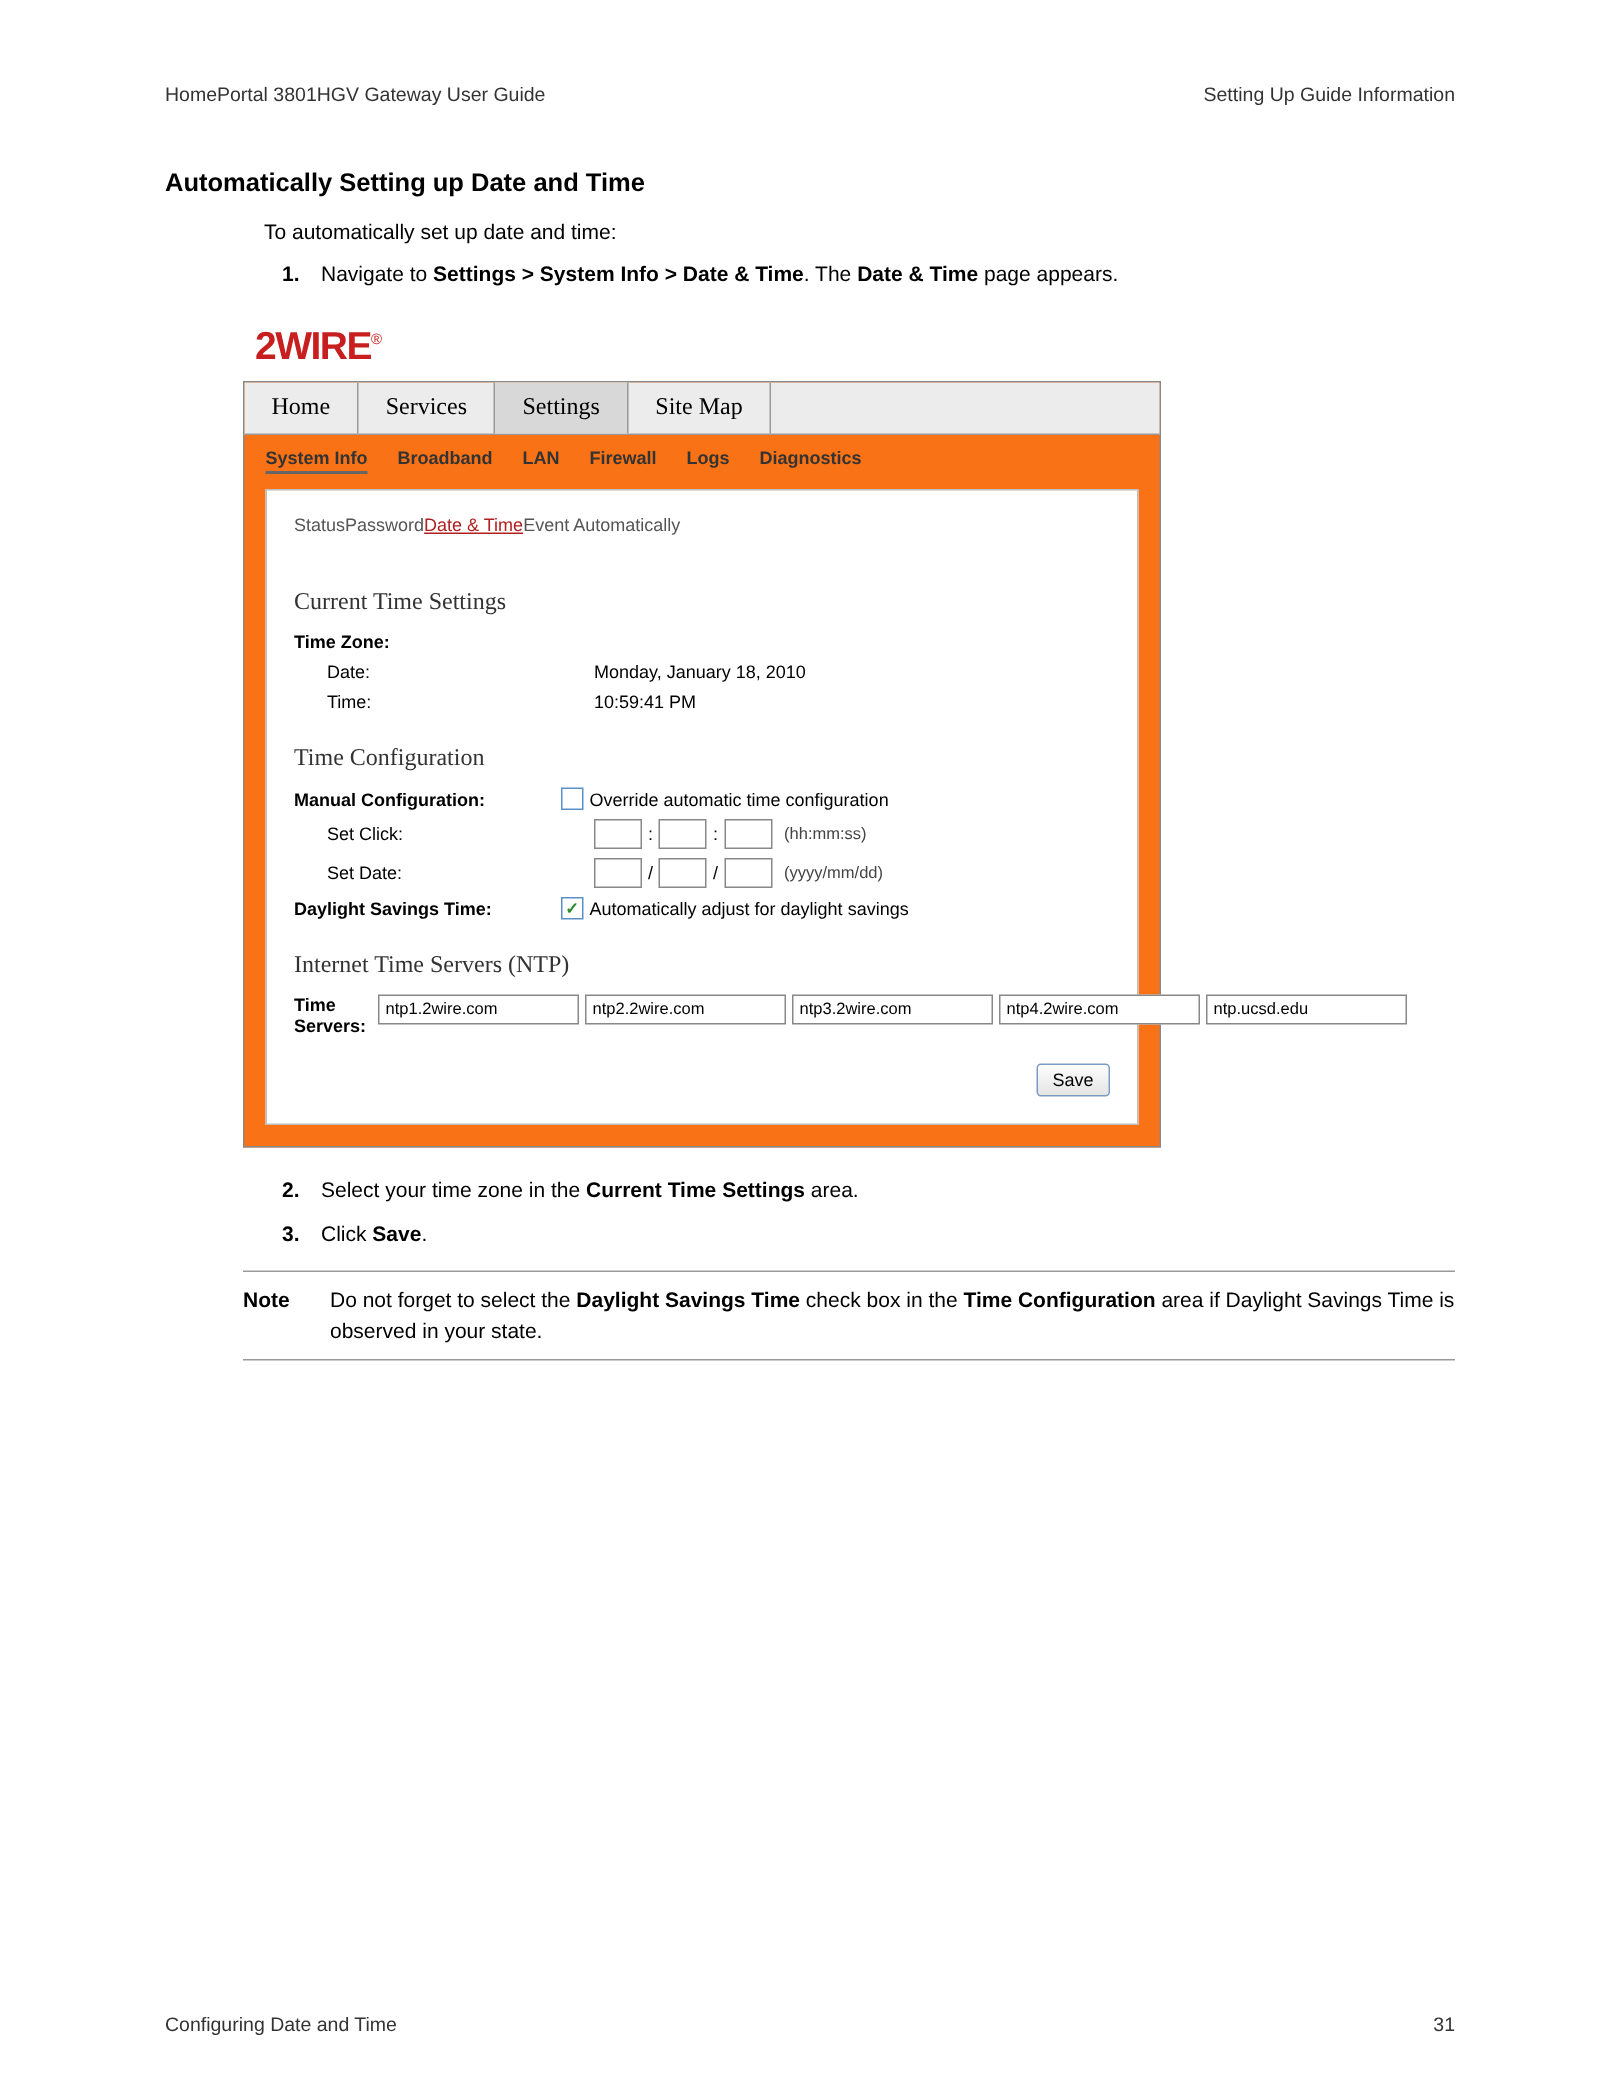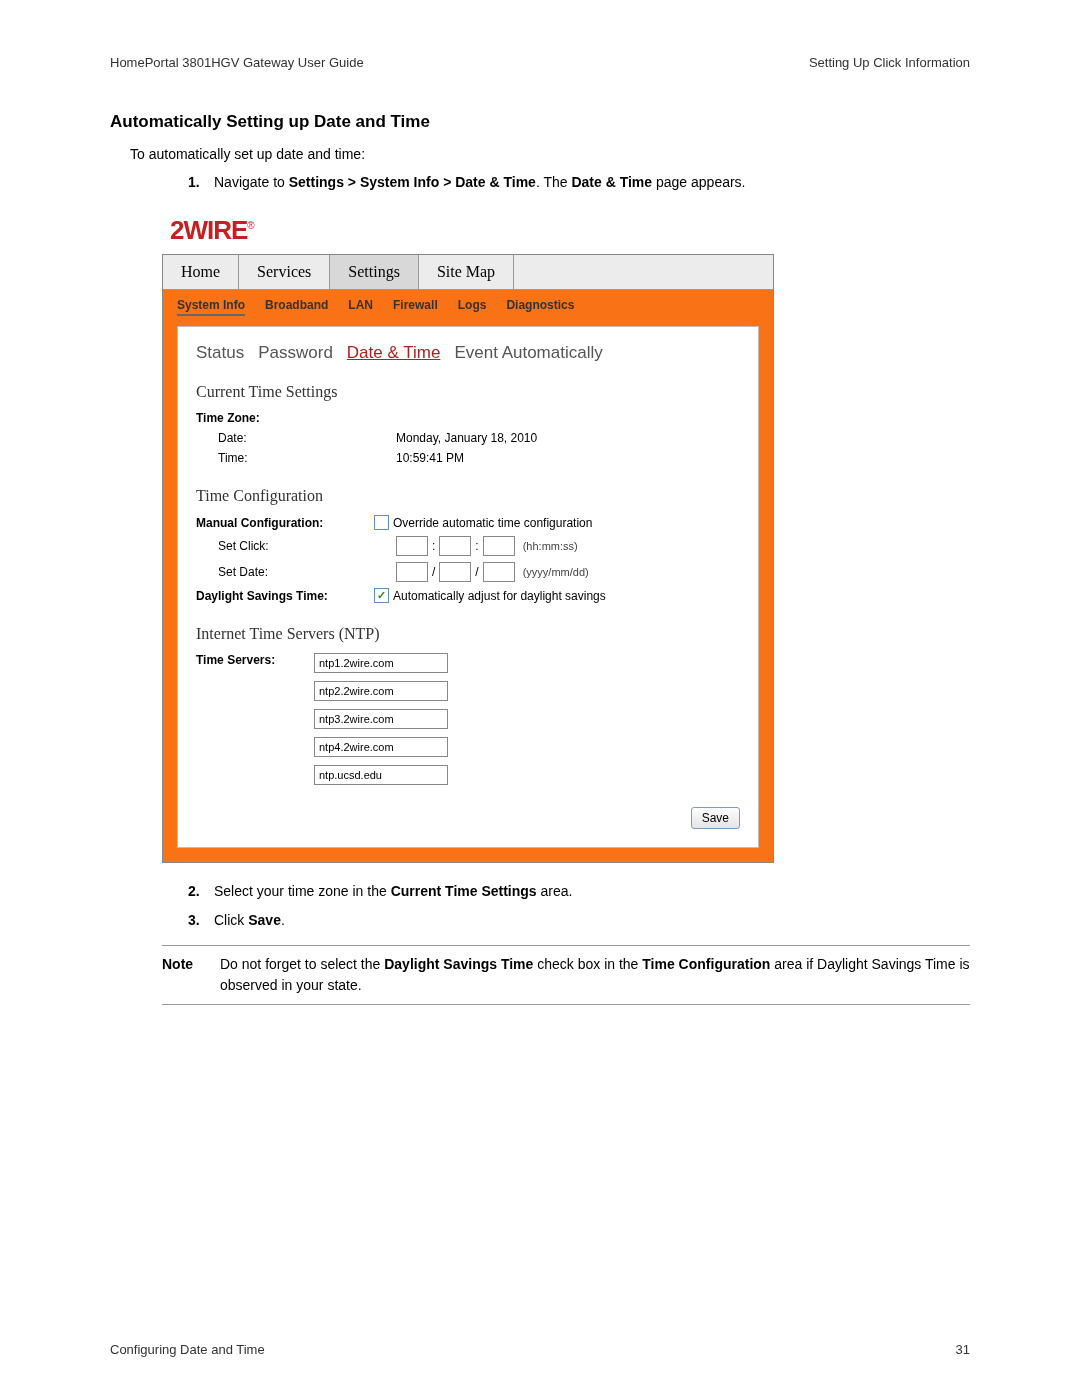--- a/index.html
+++ b/index.html
@@ -23,21 +23,21 @@
     font-size: 13px;
     color: #333;
     margin-bottom: 42px;
   }
   .section-title {
     font-size: 17px;
     font-weight: bold;
     margin-bottom: 14px;
   }
   .intro {
-    margin-left: 20px;
+    margin-left: 66px;
     font-size: 14px;
     margin-bottom: 10px;
   }
   .step {
     display: flex;
     margin-left: 78px;
     font-size: 14px;
     margin-bottom: 8px;
     line-height: 1.5;
   }
@@ -102,24 +102,23 @@
     border-bottom: 2px solid #666;
   }
   .inner-panel {
     margin: 0 14px 14px 14px;
     border: 1px solid #bdbdbd;
     background: #fff;
     padding: 16px 18px 18px 18px;
   }
   .tertiary-tabs {
     display: flex;
-    gap: 14px;
-    font-size: 17px;
+    font-size: 12px;
     color: #555;
-    margin-bottom: 20px;
+    margin-bottom: 36px;
   }
   .tertiary-tab {
     cursor: pointer;
   }
   .tertiary-tab.active {
     color: #b02020;
     text-decoration: underline;
   }
   .panel-heading {
     font-family: Georgia, serif;
@@ -242,21 +241,21 @@
     font-size: 13px;
     color: #333;
   }
 </style>
 </head>
 <body>
 
 <div class="page">
   <div class="header-row">
     <span>HomePortal 3801HGV Gateway User Guide</span>
-    <span>Setting Up Click Information</span>
+    <span>Setting Up Guide Information</span>
   </div>
 
   <div class="section-title">Automatically Setting up Date and Time</div>
   <div class="intro">To automatically set up date and time:</div>
 
   <div class="step">
     <span class="step-num">1.</span>
     <span>
       <span>Navigate to </span><span class="bold">Settings &gt; System Info &gt; Date &amp; Time</span><span>. The </span><span class="bold">Date &amp; Time</span><span> page appears.</span>
     </span>
@@ -339,21 +338,21 @@
           <div class="form-value">
             <span class="checkbox">✓</span>
             <span>Automatically adjust for daylight savings</span>
           </div>
         </div>
 
         <div class="panel-heading">Internet Time Servers (NTP)</div>
 
         <div class="form-row" style="align-items:flex-start;">
           <div class="form-label bold" style="width:110px;">Time Servers:</div>
-          <div class="form-value" style="flex-direction:column; align-items:flex-start;">
+          <div class="form-value" style="flex-direction:row; align-items:flex-start;">
             <input class="ntp-input" value="ntp1.2wire.com" style="">
             <input class="ntp-input" value="ntp2.2wire.com" style="">
             <input class="ntp-input" value="ntp3.2wire.com" style="">
             <input class="ntp-input" value="ntp4.2wire.com" style="">
             <input class="ntp-input" value="ntp.ucsd.edu" style="">
           </div>
         </div>
 
         <div class="save-row">
           <button class="save-btn">Save</button>

